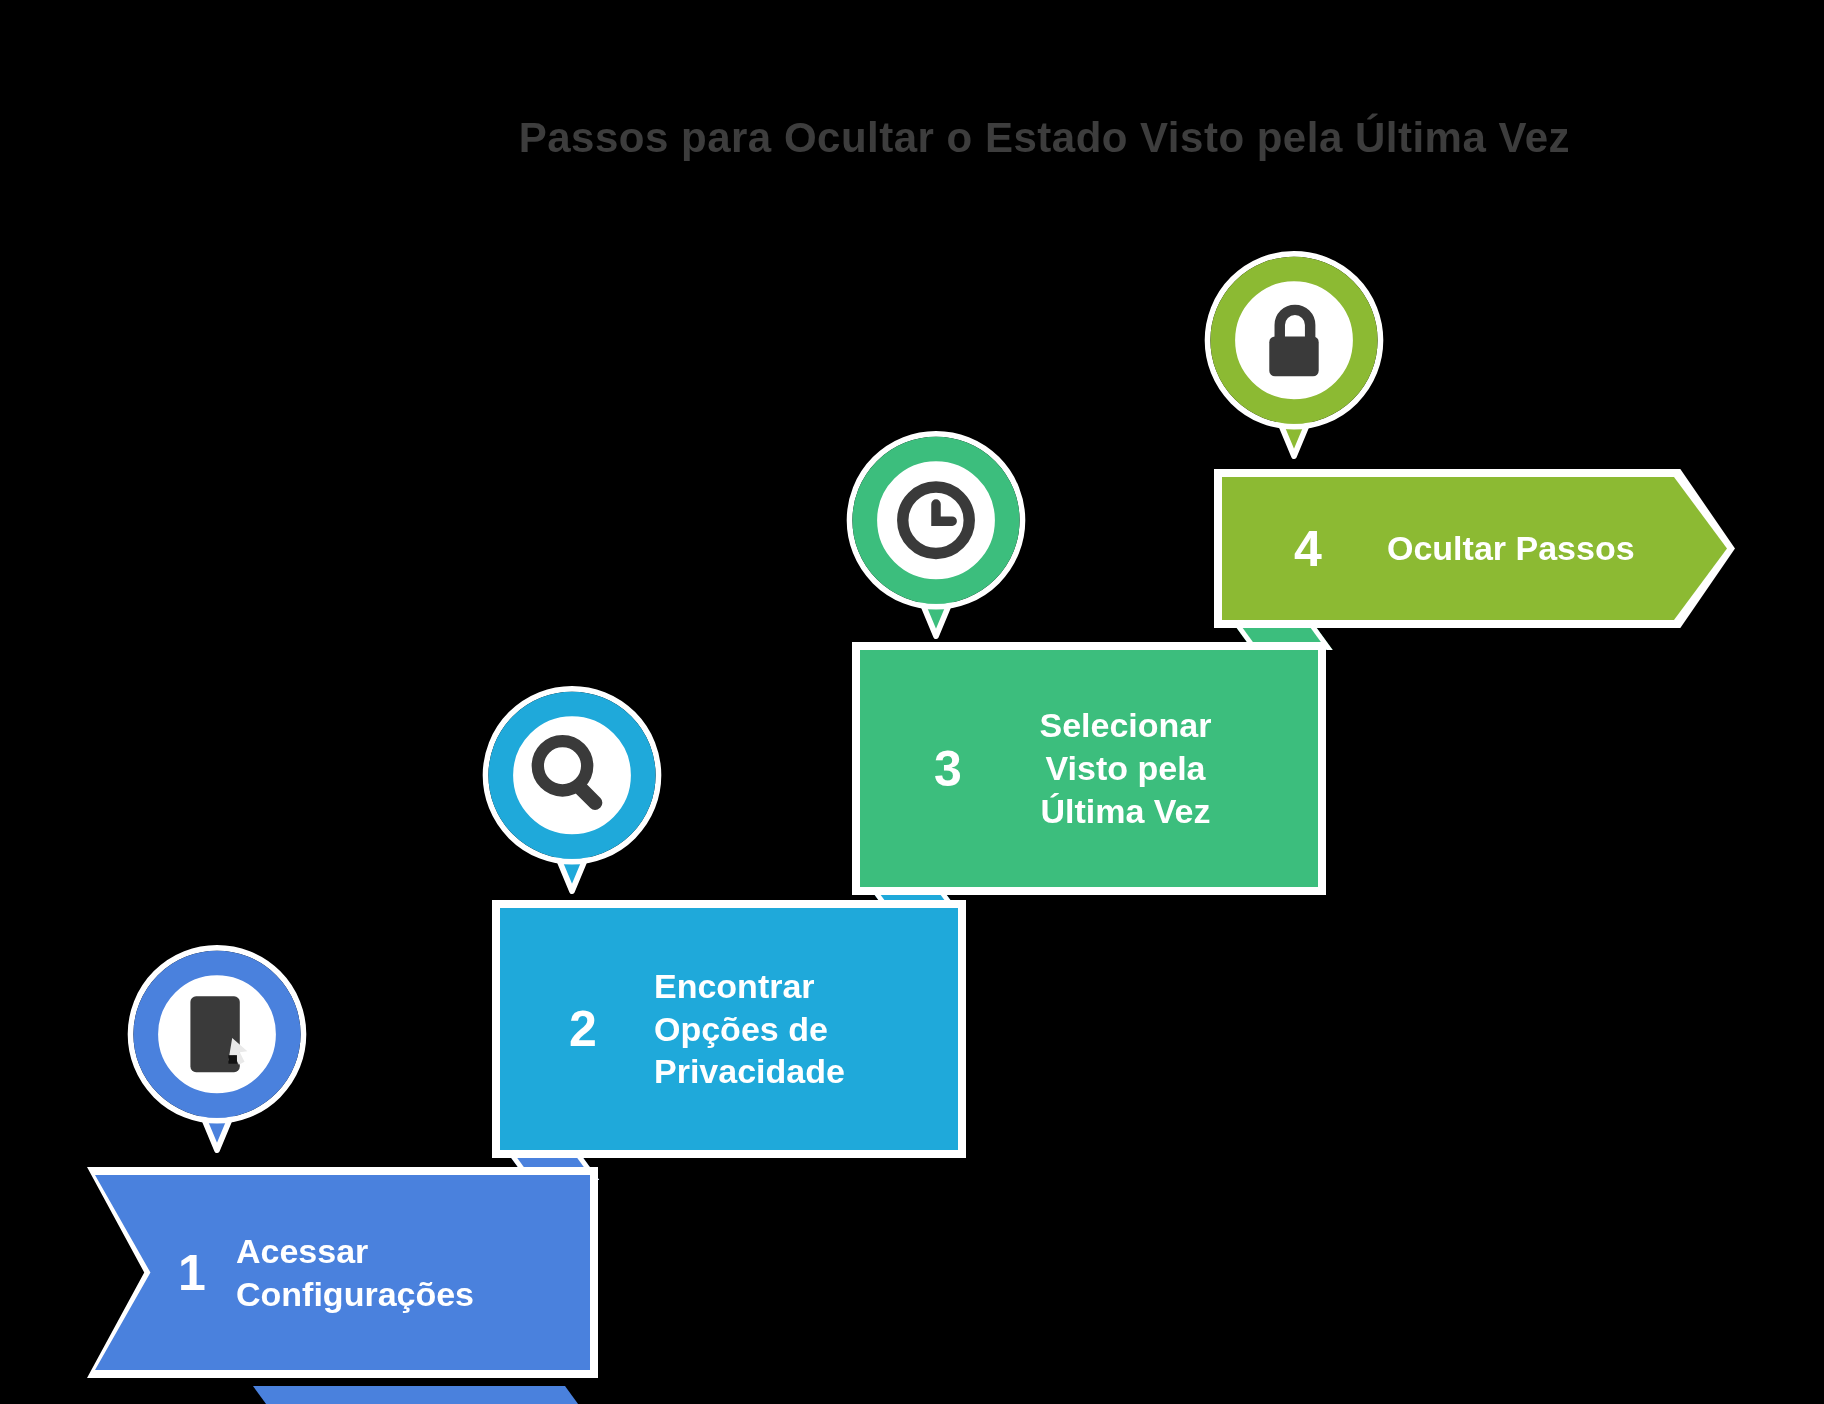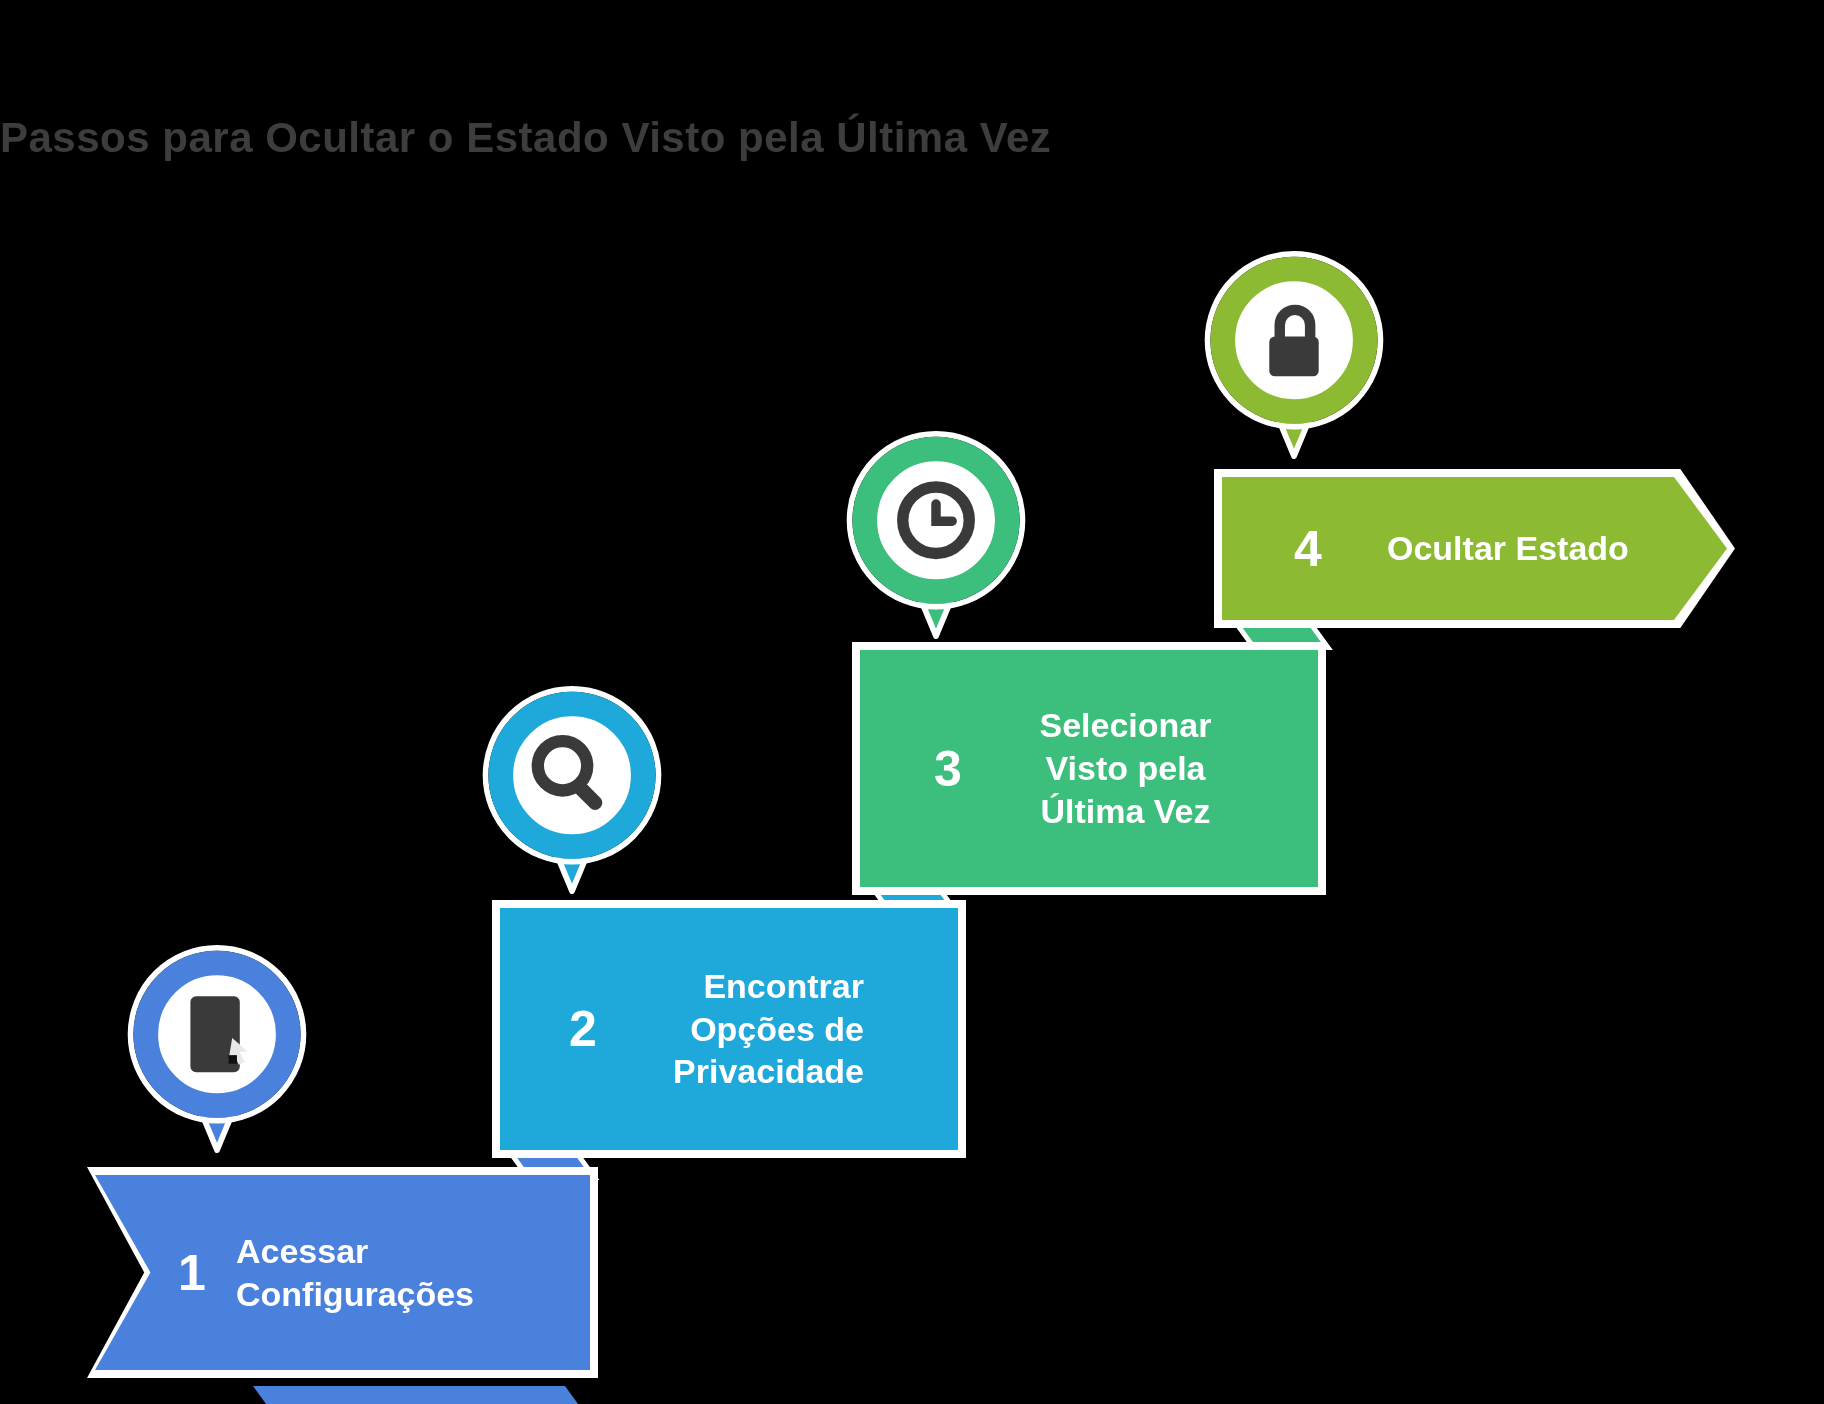--- a/index.html
+++ b/index.html
@@ -1,21 +1,21 @@
 <!DOCTYPE html>
 <html><head>
 <meta charset="utf-8">
 <style>
   html,body{margin:0;padding:0;}
   body{font-family:"Liberation Sans",sans-serif;}
   .canvas{position:relative;width:1824px;height:1404px;background:#000;overflow:hidden;}
 
   .page-title{
     position:absolute;left:0;top:86px;width:1570px;
-    text-align:left;font-size:42px;font-weight:bold;letter-spacing:.5px;
+    text-align:right;font-size:42px;font-weight:bold;letter-spacing:.5px;
   }
 
   .step{position:absolute;}
 
   
   .banner-outer{position:absolute;background:#fff;z-index:2;}
   .banner-inner{position:absolute;inset:8px;background:var(--c);}
   .banner-content{display:flex;align-items:center;height:100%;color:#fff;}
   .num{font-size:50px;font-weight:bold;width:54px;text-align:center;flex:0 0 auto;}
   .label{font-size:34px;font-weight:bold;line-height:1.26;}
@@ -23,21 +23,21 @@
   
   #s1 .banner-outer{left:87px;top:1167px;width:511px;height:211px;
     clip-path:polygon(0 0,100% 0,100% 100%,0 100%,11.2% 50%);}
   #s1 .banner-inner{clip-path:polygon(0 0,100% 0,100% 100%,0 100%,11.2% 50%);}
   #s1 .num{margin-left:70px;}
   #s1 .label{margin-left:17px;width:245px;}
 
   
   #s2 .banner-outer{left:492px;top:900px;width:474px;height:258px;}
   #s2 .num{margin-left:56px;}
-  #s2 .label{margin-left:44px;width:210px;text-align:right;}
+  #s2 .label{margin-left:44px;width:210px;}
 
   
   #s3 .banner-outer{left:852px;top:642px;width:474px;height:253px;}
   #s3 .num{margin-left:61px;}
   #s3 .label{margin-left:48px;width:205px;text-align:center;}
 
   
   #s4 .banner-outer{left:1214px;top:469px;width:521px;height:159px;
     clip-path:polygon(0 0,89.5% 0,100% 50%,89.5% 100%,0 100%);}
   #s4 .banner-inner{clip-path:polygon(0 0,89.5% 0,100% 50%,89.5% 100%,0 100%);}
@@ -151,19 +151,19 @@
         <g>
           <path d="M85 98 v-14 a16 16 0 0 1 32 0 v14" fill="none" stroke="#3a3a3a" stroke-width="11"></path>
           <rect x="74" y="96" width="52" height="42" rx="6" fill="#3a3a3a"></rect>
         </g>
       </svg>
     </div>
     <div class="banner-outer">
       <div class="banner-inner">
         <div class="banner-content">
           <span class="num">4</span>
-          <span class="label">Ocultar Estado</span>
+          <span class="label">Ocultar Passos</span>
         </div>
       </div>
     </div>
   </div>
 
 </div>
 
 </body></html>

